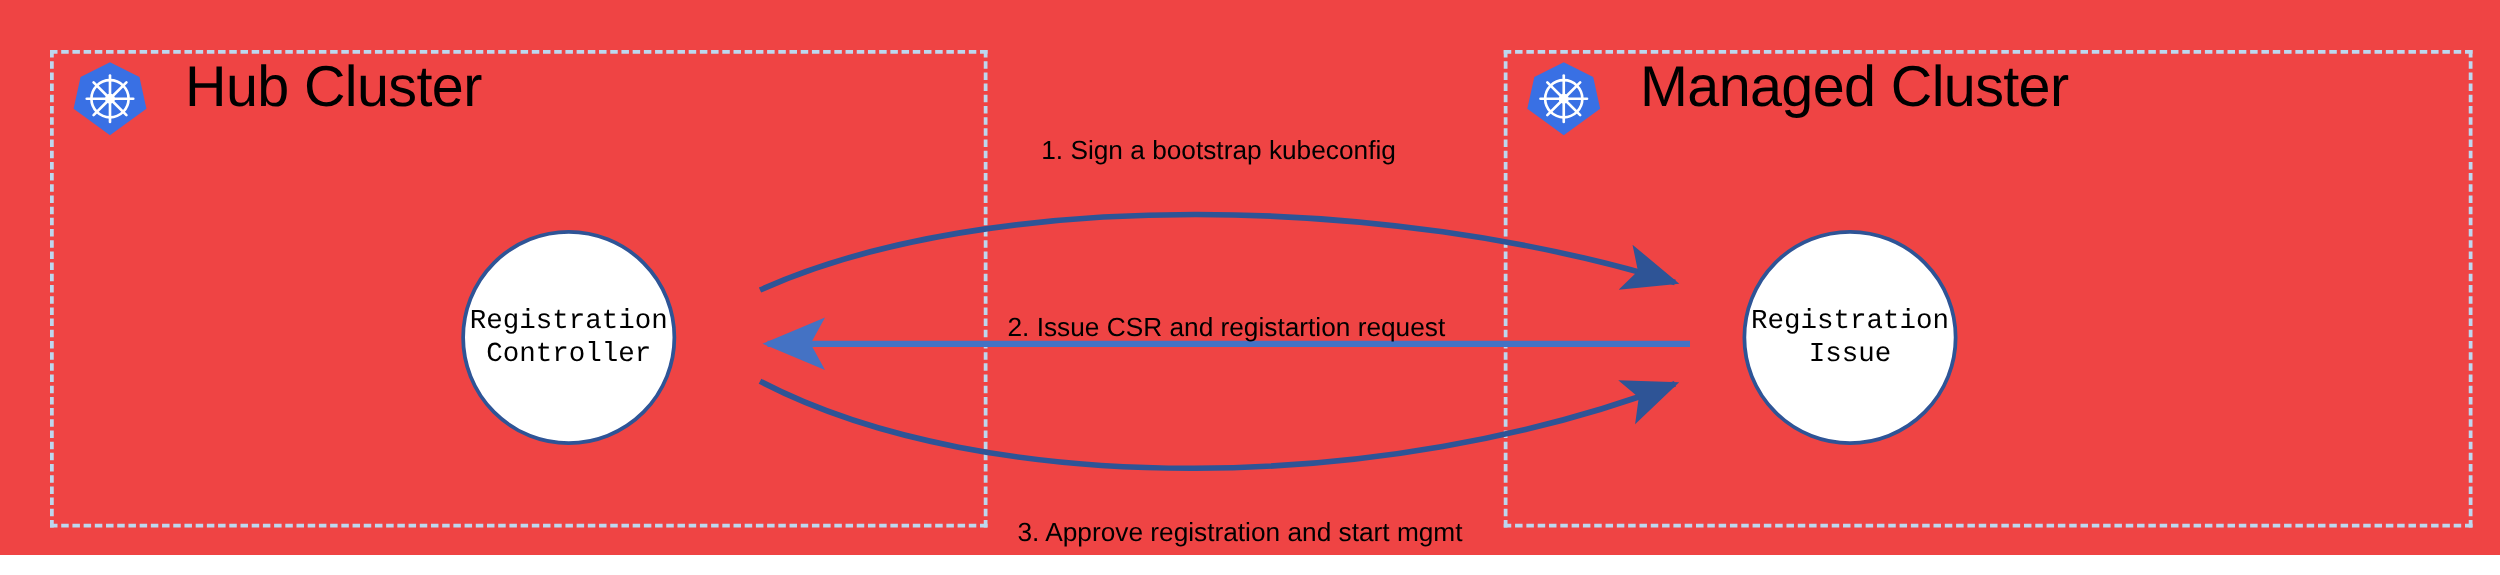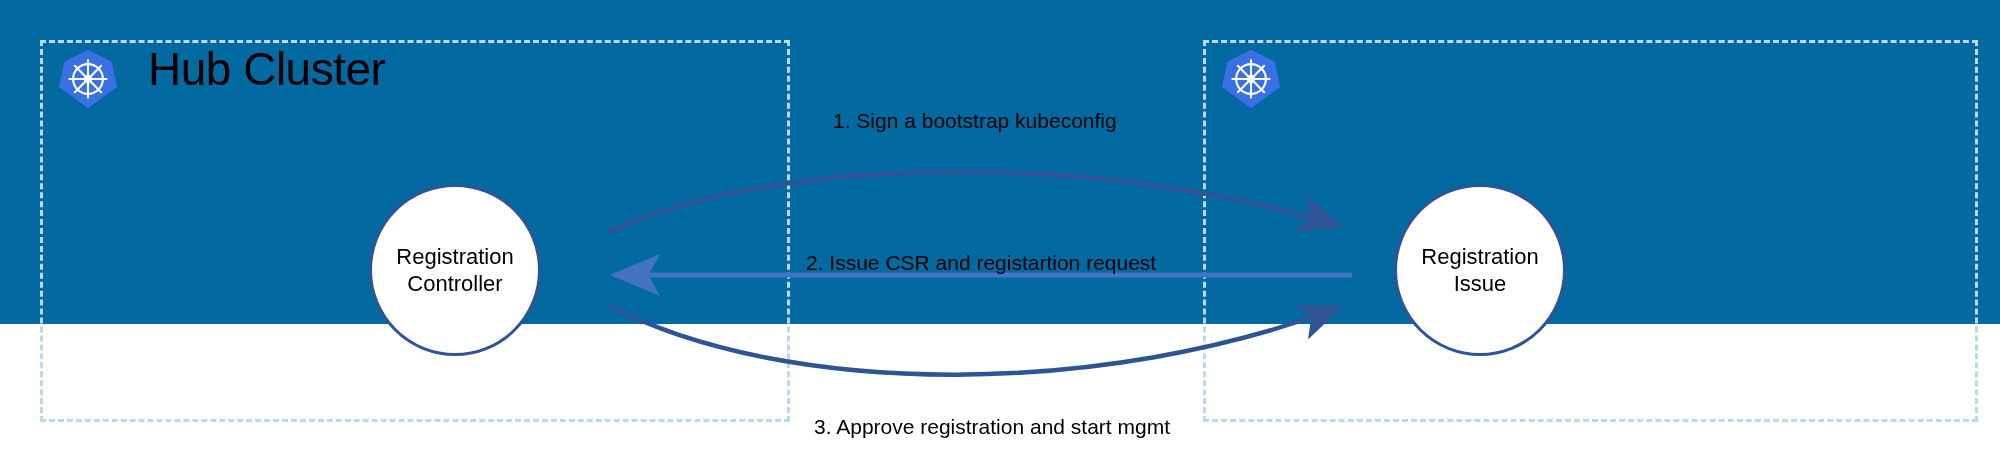--- a/index.html
+++ b/index.html
@@ -4,22 +4,22 @@
 <style>
   * { box-sizing: border-box; margin: 0; padding: 0; }
   html, body {
     width: 2000px; height: 460px;
     background: #ffffff;
     font-family: "Liberation Sans", sans-serif;
     overflow: hidden;
   }
   #stage {
     position: relative;
-    width: 2000px; height: 324px;
-    background: #0369a1;
+    width: 2000px; height: 444px;
+    background: #ef4444;
   }
   .cluster-box {
     position: absolute;
     border: 3px dashed #bdd7ee;
     background: transparent;
   }
   #hub-box  { left: 40px;   top: 40px; width: 750px; height: 382px; }
   #mgd-box  { left: 1203px; top: 40px; width: 775px; height: 382px; }
 
   .k8s-logo { position: absolute; width: 62px; height: 62px; }
@@ -51,20 +51,21 @@
     z-index: 5;
   }
   #ctrl-circle  { left: 369px;  top: 184px; }
   #agent-circle { left: 1394px; top: 184px; }
   .node-label {
     font-size: 22px;
     color: #000000;
     line-height: 1.25;
     text-align: center;
     white-space: nowrap;
+    font-family: Liberation Mono, monospace;
   }
 
   #wires {
     position: absolute;
     left: 0; top: 0;
     width: 2000px; height: 460px;
     z-index: 3;
   }
 
   .flow-label {
@@ -114,20 +115,21 @@
       <line x1="20" y1="50" x2="44" y2="50"></line>
       <line x1="56" y1="50" x2="80" y2="50"></line>
       <line x1="28.8" y1="28.8" x2="45.8" y2="45.8"></line>
       <line x1="54.2" y1="54.2" x2="71.2" y2="71.2"></line>
       <line x1="71.2" y1="28.8" x2="54.2" y2="45.8"></line>
       <line x1="45.8" y1="54.2" x2="28.8" y2="71.2"></line>
     </g>
   </svg>
 
   <div class="cluster-title" id="hub-title">Hub Cluster</div>
+  <div class="cluster-title" id="mgd-title">Managed Cluster</div>
 
   <svg id="wires" viewBox="0 0 2000 460">
     <defs>
       <marker id="head-dark" markerWidth="11" markerHeight="11" refX="9.2" refY="5" orient="auto" markerUnits="strokeWidth">
         <path d="M0,0.8 L10,5 L0,9.2 L2.3,5 Z" fill="#2e5496"></path>
       </marker>
       <marker id="head-light" markerWidth="11" markerHeight="11" refX="9.2" refY="5" orient="auto" markerUnits="strokeWidth">
         <path d="M0,0.8 L10,5 L0,9.2 L2.3,5 Z" fill="#4472c4"></path>
       </marker>
     </defs>

